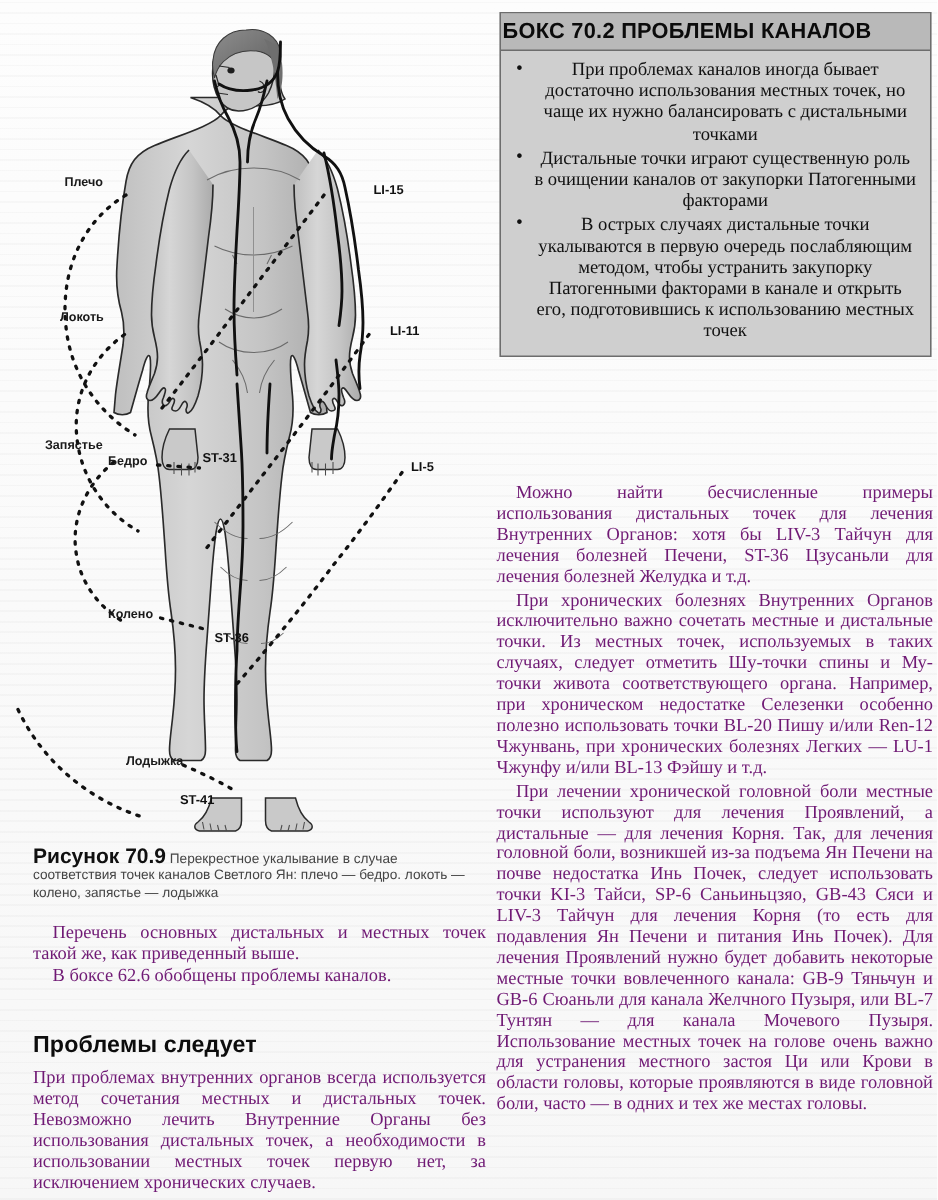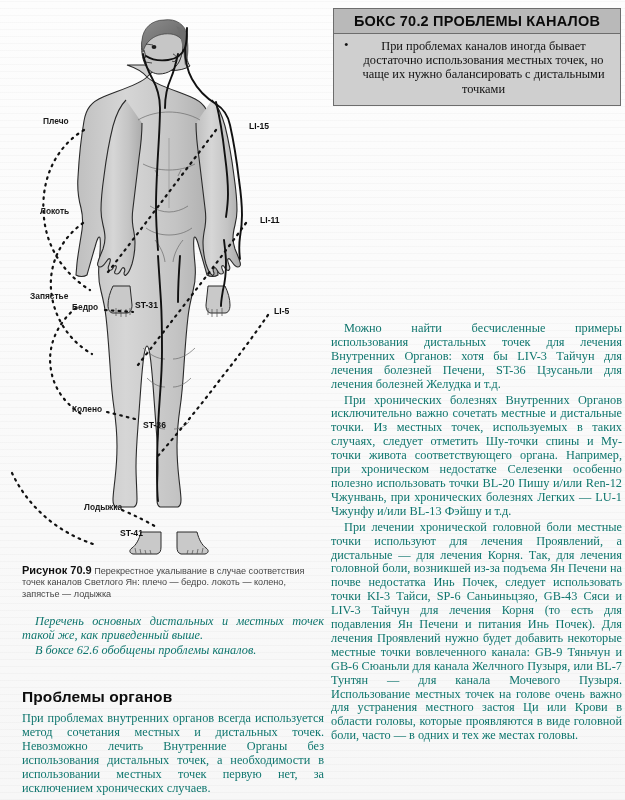--- a/index.html
+++ b/index.html
@@ -32,21 +32,21 @@
     background:#cfcfcf;
     box-sizing:border-box;
   }
   .box-title{
     background:#b9b9b9;
     border-bottom:1px solid #6d6d6d;
     font-family:"Liberation Sans", sans-serif;
     font-weight:bold;
     font-size:14.5px;
     letter-spacing:.2px;
-    padding:4px 6px 4px 20px;
+    padding:4px 6px 4px 1px;
     color:#0b0b0b;
   }
   .box-body{padding:5px 9px 7px 9px;}
   .box-ul{margin:0;padding:0;list-style:none;}
   .box-li{
     position:relative;
     padding-left:13px;
     font-size:12.4px;
     line-height:14.2px;
     margin-bottom:2px;
@@ -60,45 +60,45 @@
     font-size:13px;color:#111;
   }
 
   
   .para{
     font-size:12.3px;
     line-height:13.9px;
     text-align:justify;
     text-indent:13px;
     margin:0 0 1px 0;
-    color:#0f766e;
+    color:#701a75;
     hyphens:none;
   }
   .rpara{ margin-bottom:2px; }
   .rtext{
     position:absolute;left:1px;top:322px;width:291px;
   }
 
   
   .figwrap{
     position:absolute;left:0px;top:2px;width:318px;height:540px;
   }
   .figsvg{display:block;}
 
   .caption{
     position:absolute;left:12px;top:549px;width:300px;
     font-family:"Liberation Sans", sans-serif;
     font-size:9.1px;
     line-height:11.4px;
     color:#454545;
   }
-  .caption b{color:#101010;font-size:11px;text-align:right;}
+  .caption b{color:#101010;font-size:14px;text-align:right;}
 
   .lead{
-    position:absolute;left:12px;top:598px;width:302px;font-style:italic;
+    position:absolute;left:12px;top:598px;width:302px;
   }
   .lead .para{font-size:12.3px;line-height:14.2px;}
 
   h2.sec{
     position:absolute;left:12px;top:672px;
     margin:0;
     font-family:"Liberation Sans", sans-serif;
     font-size:15.5px;
     font-weight:bold;
     color:#0d0d0d;
@@ -311,34 +311,36 @@
   <div class="caption">
     <b>Рисунок 70.9</b>
     <span>Перекрестное укалывание в случае соответствия точек каналов Светлого Ян: плечо — бедро. локоть — колено, запястье — лодыжка</span>
   </div>
 
   <div class="lead">
     <p class="para">Перечень основных дистальных и местных точек такой же, как приведенный выше.</p>
     <p class="para">В боксе 62.6 обобщены проблемы каналов.</p>
   </div>
 
-  <h2 class="sec">Проблемы органов</h2>
+  <h2 class="sec">Проблемы следует</h2>
 
   <div class="organs">
     <p class="para">При проблемах внутренних органов всегда используется метод сочетания местных и дистальных точек. Невозможно лечить Внутренние Органы без использования дистальных точек, а необходимости в использовании местных точек первую нет, за исключением хронических случаев.</p>
   </div>
 </div>
 
 <div class="col-right">
 
   <div class="box">
     <div class="box-title">БОКС 70.2  ПРОБЛЕМЫ КАНАЛОВ</div>
     <div class="box-body">
       <ul class="box-ul">
         <li class="box-li">При проблемах каналов иногда бывает достаточно использования местных точек, но чаще их нужно балансировать с дистальными точками</li>
+        <li class="box-li">Дистальные точки играют существенную роль в очищении каналов от закупорки Патогенными факторами</li>
+        <li class="box-li">В острых случаях дистальные точки укалываются в первую очередь послабляющим методом, чтобы устранить закупорку Патогенными факторами в канале и открыть его, подготовившись к использованию местных точек</li>
       </ul>
     </div>
   </div>
 
   <div class="rtext">
     <p class="para rpara">Можно найти бесчисленные примеры использования дистальных точек для лечения Внутренних Органов: хотя бы LIV-3 Тайчун для лечения болезней Печени, ST-36 Цзусаньли для лечения болезней Желудка и т.д.</p>
     <p class="para rpara">При хронических болезнях Внутренних Органов исключительно важно сочетать местные и дистальные точки. Из местных точек, используемых в таких случаях, следует отметить Шу-точки спины и Му-точки живота соответствующего органа. Например, при хроническом недостатке Селезенки особенно полезно использовать точки BL-20 Пишу и/или Ren-12 Чжунвань, при хронических болезнях Легких — LU-1 Чжунфу и/или BL-13 Фэйшу и т.д.</p>
     <p class="para rpara">При лечении хронической головной боли местные точки используют для лечения Проявлений, а дистальные — для лечения Корня. Так, для лечения головной боли, возникшей из-за подъема Ян Печени на почве недостатка Инь Почек, следует использовать точки KI-3 Тайси, SP-6 Саньиньцзяо, GB-43 Сяси и LIV-3 Тайчун для лечения Корня (то есть для подавления Ян Печени и питания Инь Почек). Для лечения Проявлений нужно будет добавить некоторые местные точки вовлеченного канала: GB-9 Тяньчун и GB-6 Сюаньли для канала Желчного Пузыря, или BL-7 Тунтян — для канала Мочевого Пузыря. Использование местных точек на голове очень важно для устранения местного застоя Ци или Крови в области головы, которые проявляются в виде головной боли, часто — в одних и тех же местах головы.</p>
   </div>
 </div>

